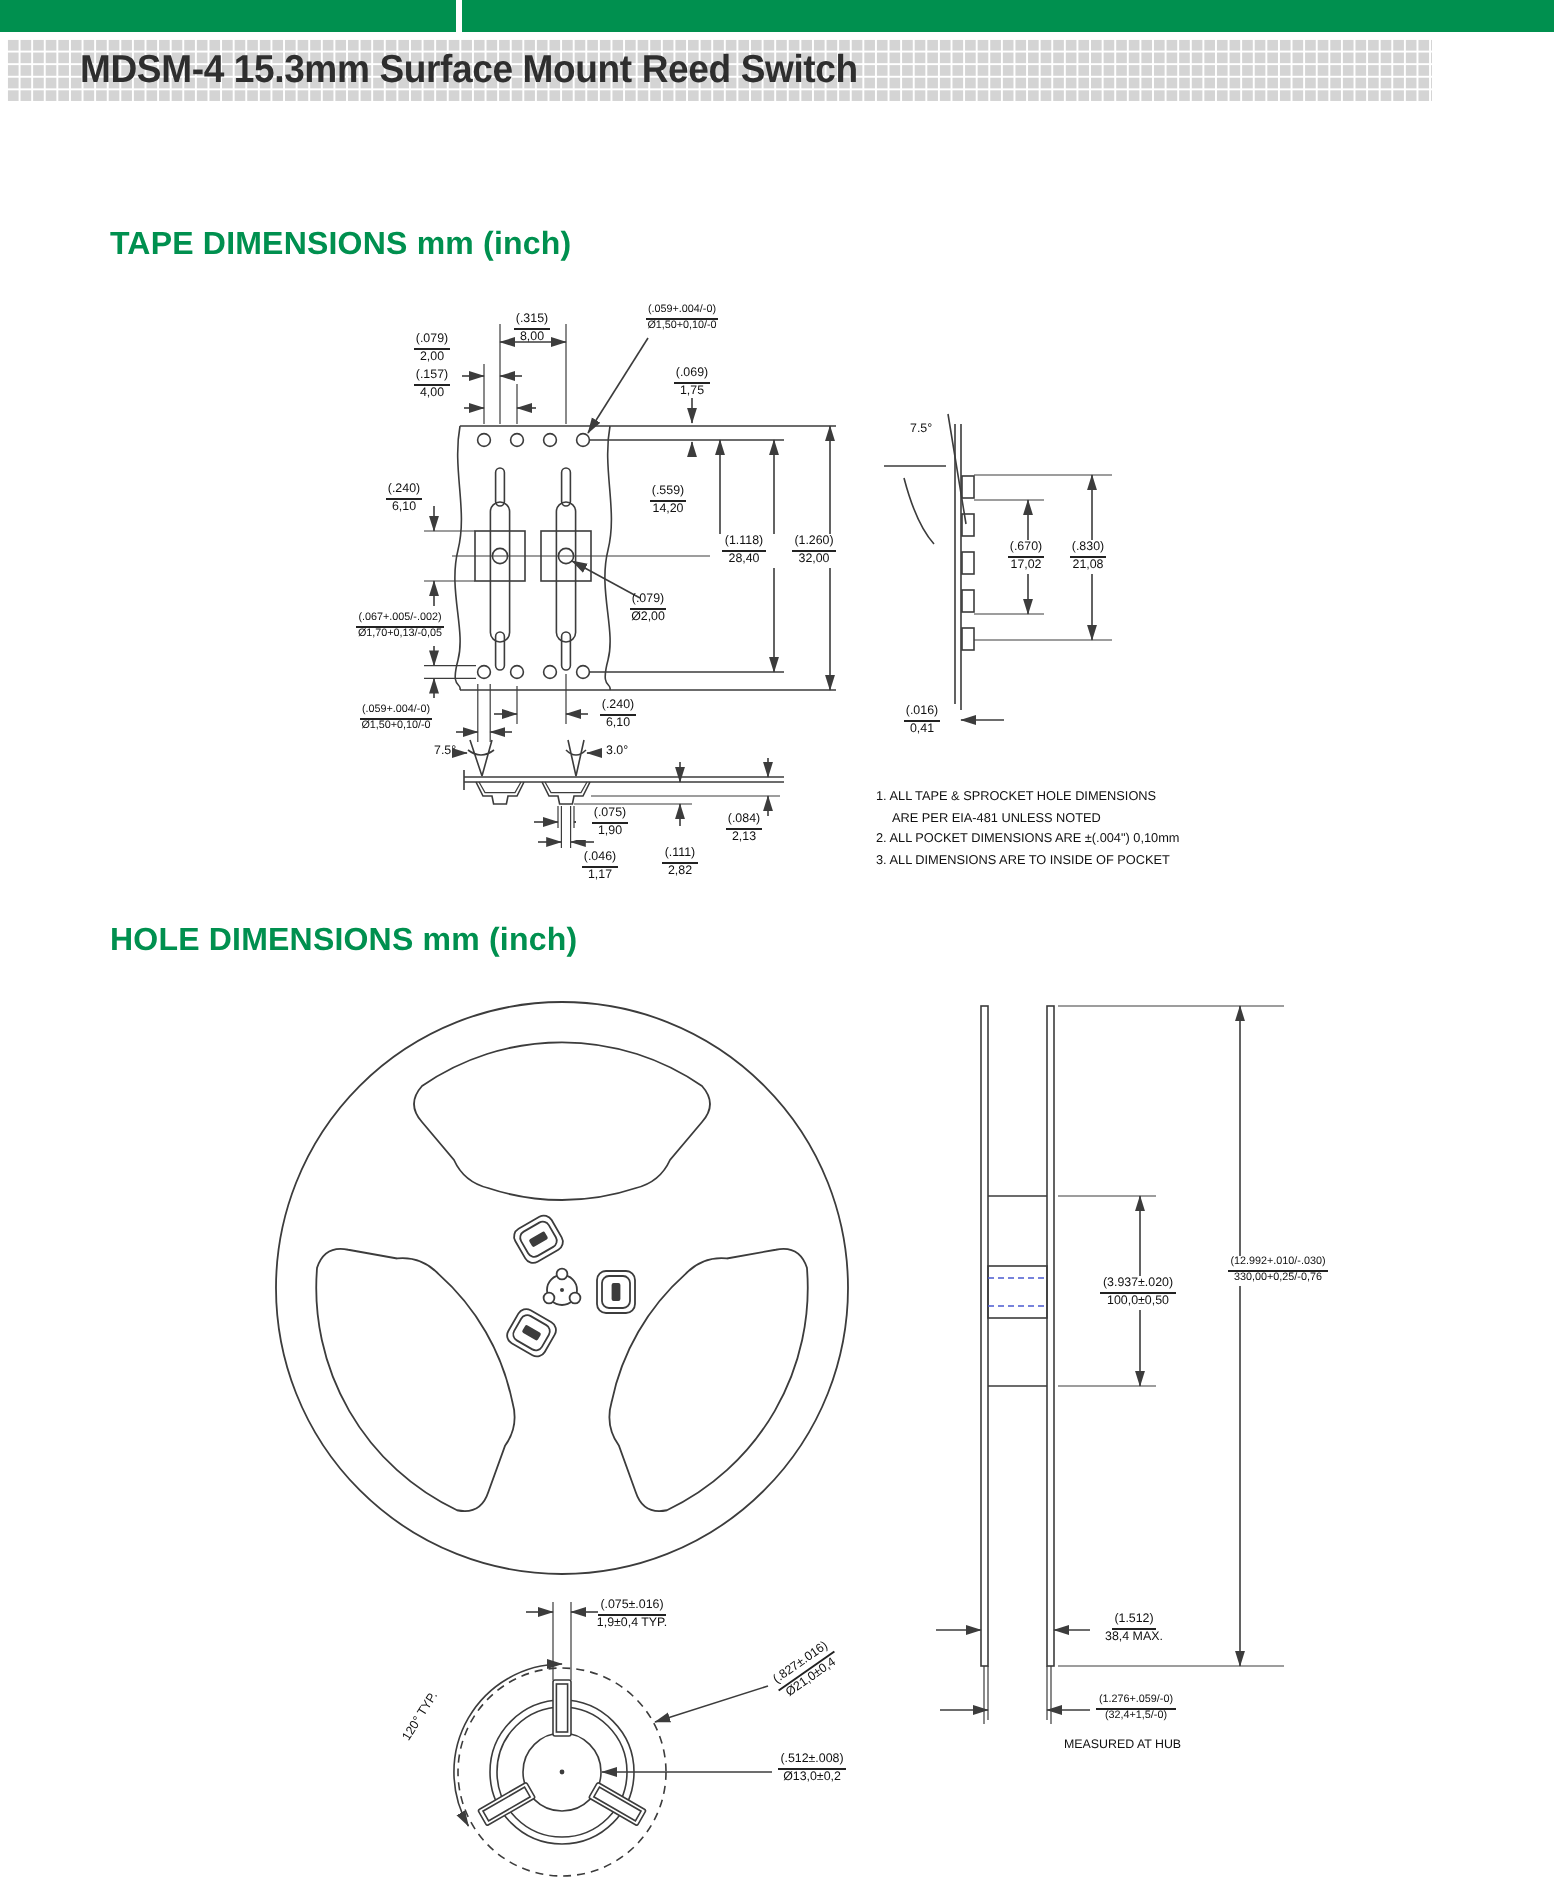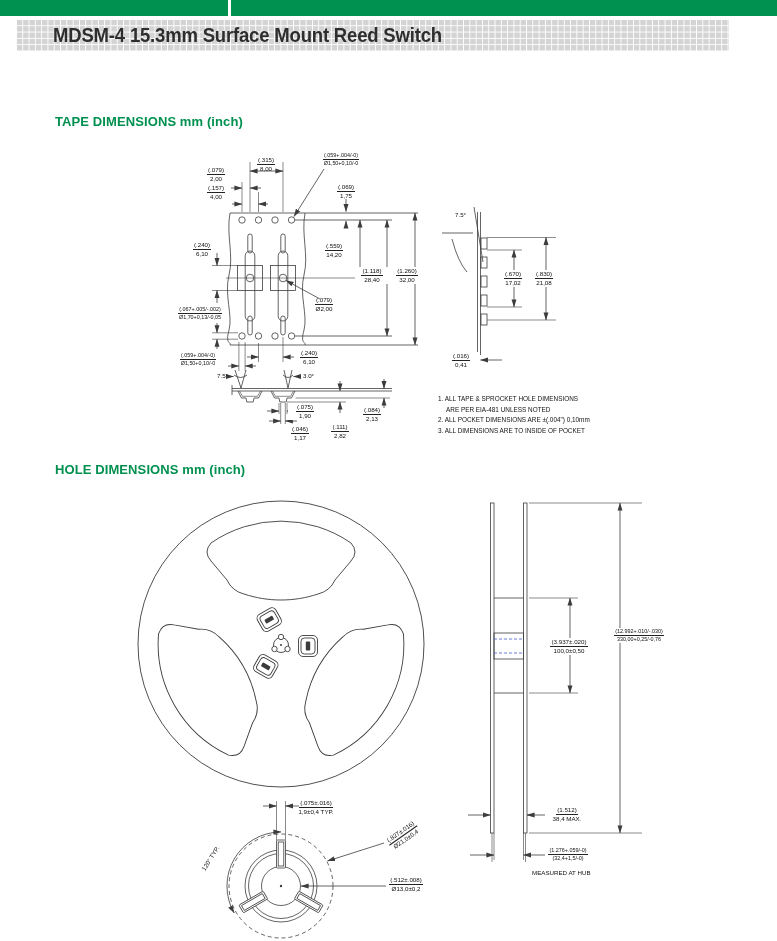--- a/index.html
+++ b/index.html
@@ -1,29 +1,29 @@
 <!DOCTYPE html>
 <html><head>
 <meta charset="utf-8">
 <style>
   html,body{margin:0;padding:0;background:#fff;}
   .page{position:relative;width:777px;height:941px;background:#fff;overflow:hidden;
         font-family:"Liberation Sans",sans-serif;}
   
   .topbar{position:absolute;left:0;top:0;width:777px;height:16px;}
   .topbar-div{position:absolute;left:228px;top:0;width:3px;height:16px;background:#fff;}
-  .titleband{position:absolute;left:16px;top:19px;width:713px;height:32px;
+  .titleband{position:absolute;left:3px;top:19px;width:713px;height:32px;
      background-color:#d4d4d4;
      background-image:linear-gradient(#ffffff 1px, transparent 1px),
                       linear-gradient(90deg,#ffffff 1px, transparent 1px);
      background-size:6.3px 6.3px;}
   .pagetitle{position:absolute;left:37px;top:0;height:32px;line-height:33px;
      font-size:19.5px;font-weight:bold;color:#2e2e2e;letter-spacing:-0.2px;
      transform:scaleX(0.95);transform-origin:left center;white-space:nowrap;}
-  .heading{position:absolute;font-size:13px;font-weight:bold;letter-spacing:0.1px;}
+  .heading{position:absolute;font-size:16px;font-weight:bold;letter-spacing:0.1px;}
   
   .dim{position:absolute;width:34px;text-align:center;
        font-size:6.2px;line-height:1.3;color:#111;}
   .dim .t{display:inline-block;border-bottom:0.8px solid #222;padding:0 1px;}
   .dim .b{display:block;}
   .sm{font-size:5.4px;width:56px;}
   .bg{background:#fff;}
   .dimp{position:absolute;font-size:6.2px;color:#111;white-space:nowrap;}
   .rot58{transform:rotate(-58deg);transform-origin:left top;}
   .rot35{transform:rotate(-35deg);transform-origin:left top;}

